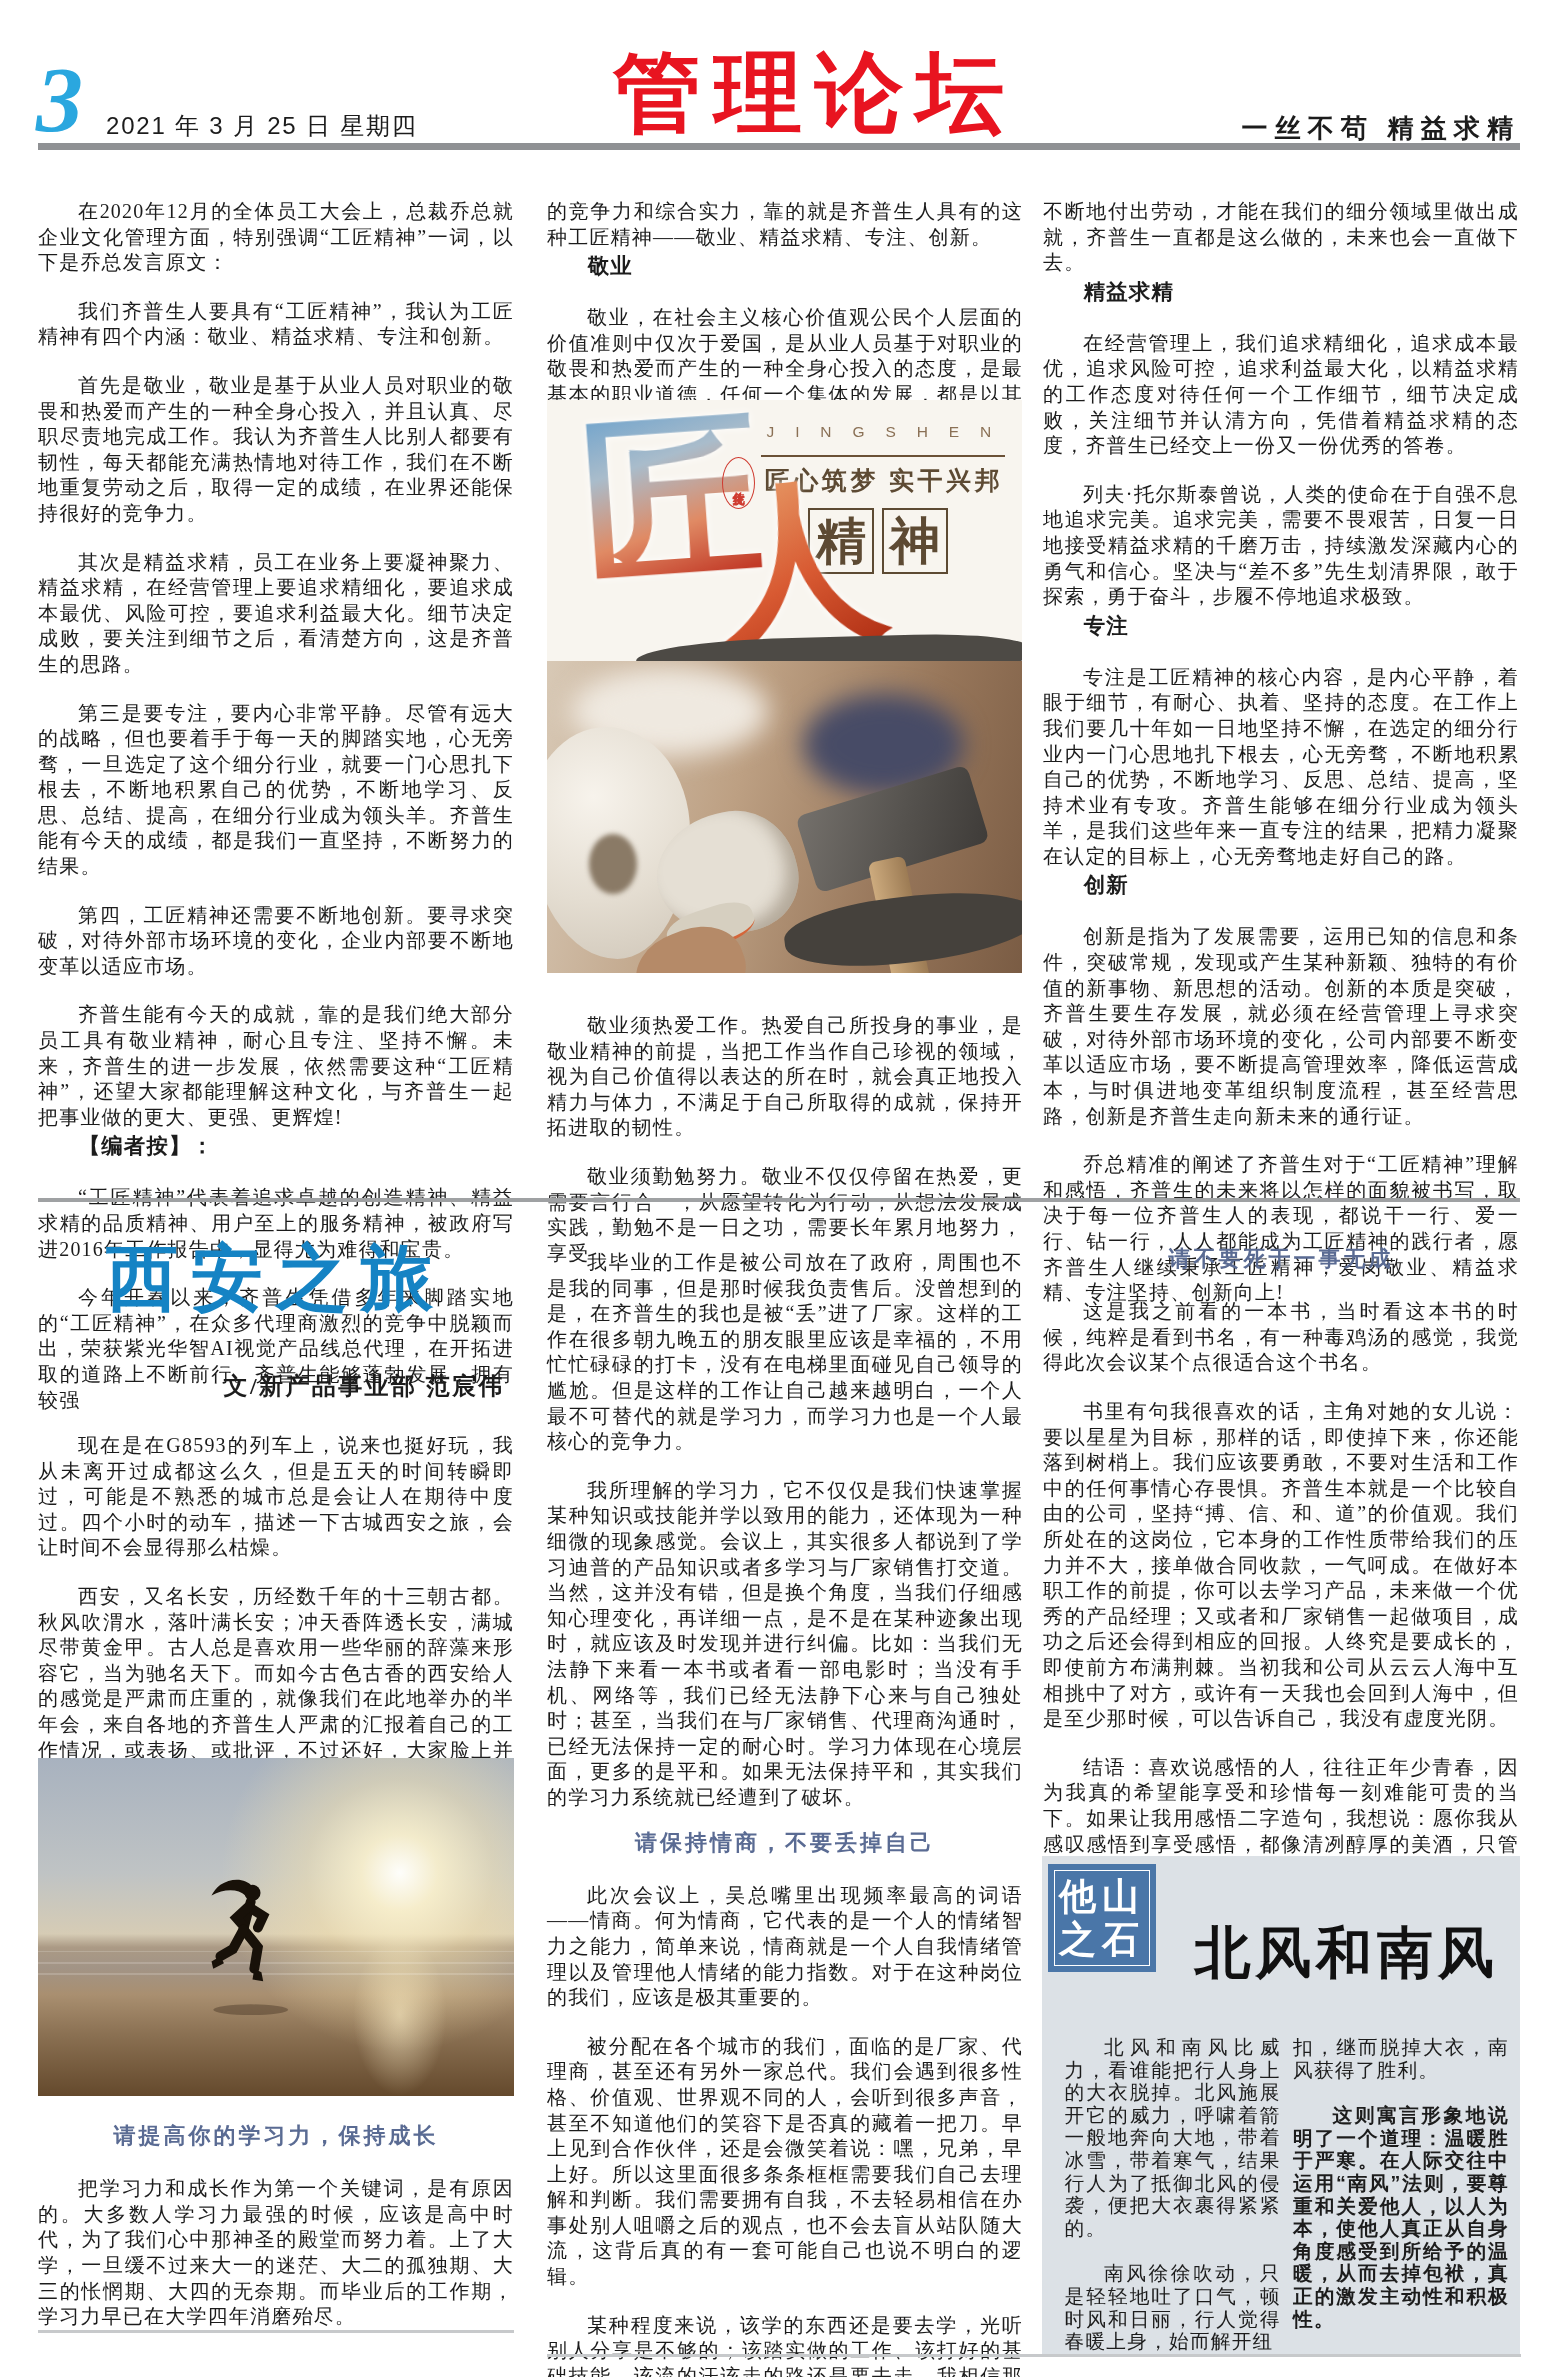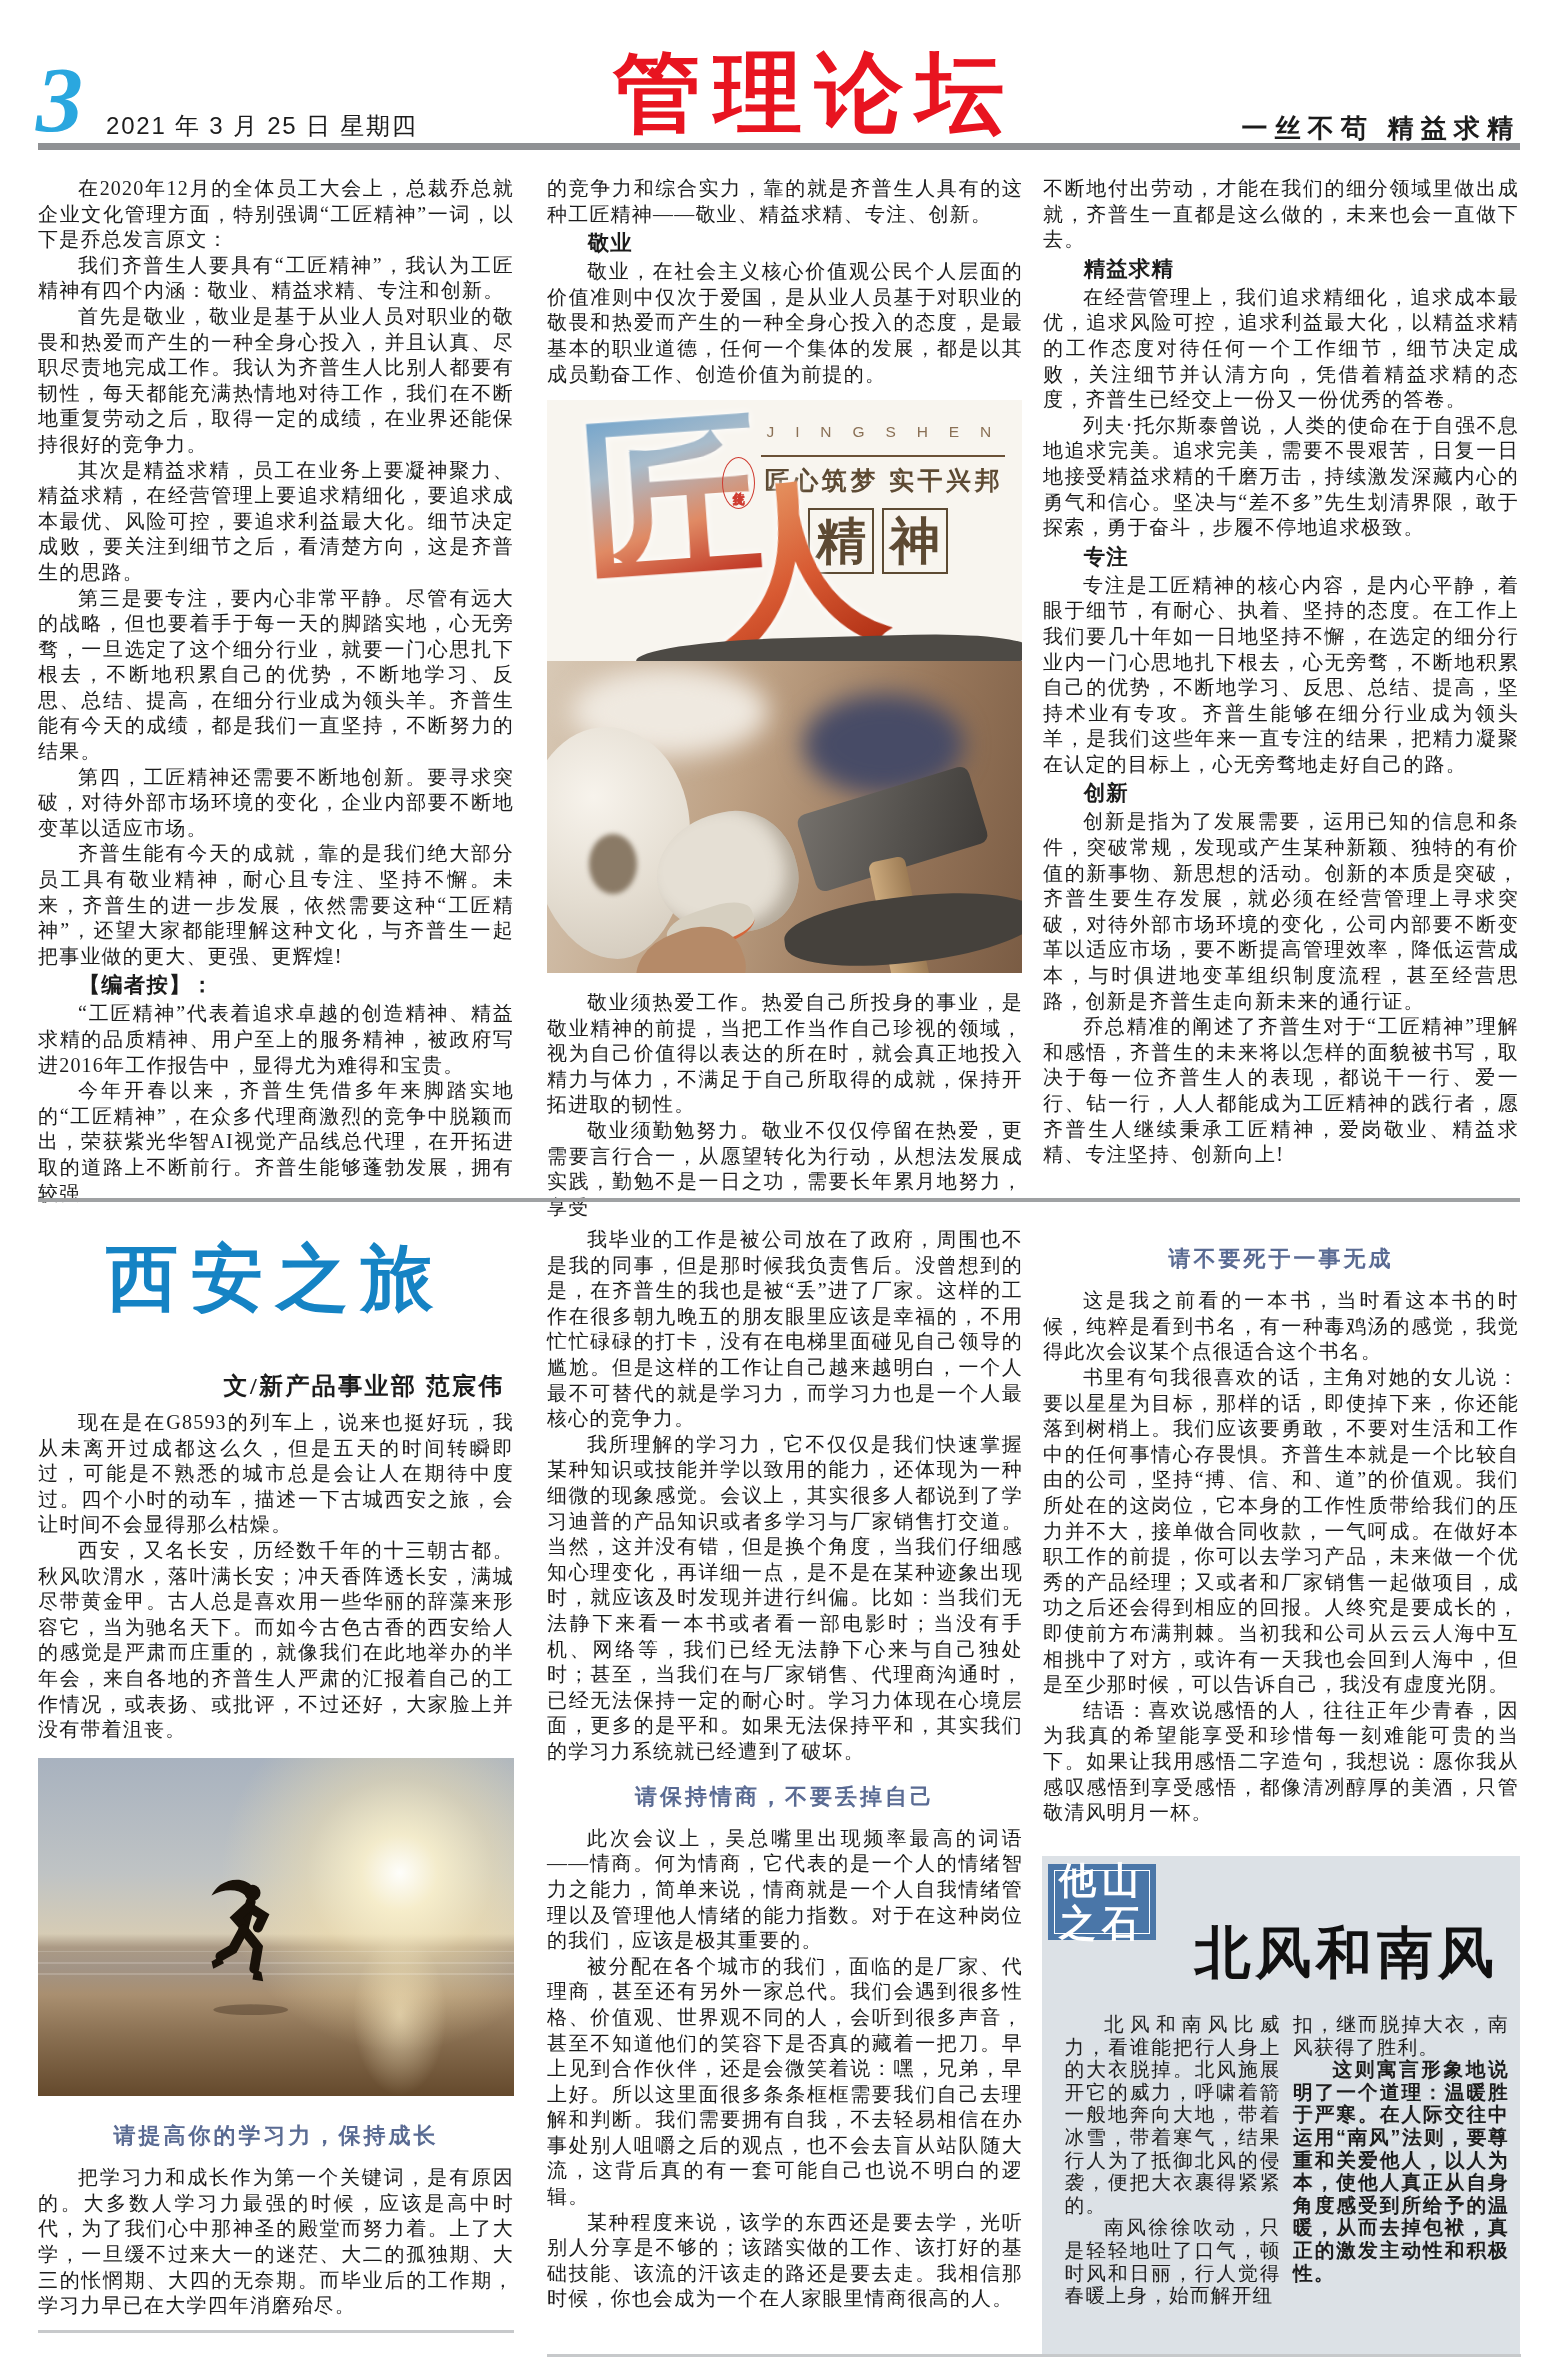--- a/index.html
+++ b/index.html
@@ -13,21 +13,21 @@
   .masthead{left:0;width:1558px;top:46px;text-align:center;font-size:88px;line-height:95px;
             font-weight:bold;color:#e81420;letter-spacing:13px;padding-left:36px;
             font-family:"Liberation Serif",serif;}
   .slogan{right:38px;top:111px;font-size:26px;font-weight:bold;letter-spacing:7.1px;}
   .rule-header{left:38px;top:143px;width:1482px;height:6.6px;background:#8f9194;}
   .rule-mid{left:38px;top:1198px;width:1482px;height:4.2px;background:#9fa1a3;}
   .rule-bot1{left:38px;top:2330px;width:476px;height:3px;background:#c7c9cb;}
   .rule-bot2{left:547px;top:2354px;width:974px;height:3px;background:#c7c9cb;}
   
   .col{position:absolute;width:476px;}
-  .par{font-size:20px;line-height:25.6px;letter-spacing:1.2px;text-align:justify;text-indent:2em;}
+  .par{font-size:20px;line-height:25.6px;letter-spacing:1.2px;text-align:justify;text-indent:2em;margin-top:23px;}
   .cont{text-indent:0;}
   .hd{font-family:"Liberation Sans","DejaVu Sans",sans-serif;font-weight:bold;font-size:21.4px;
       line-height:32px;text-indent:1.9em;letter-spacing:1.2px;text-align:left;}
   .sub{font-weight:bold;font-size:22px;color:#5a6b93;text-align:center;text-indent:0;
        line-height:35px;margin:14.3px 0 12px;letter-spacing:3px;}
   .bsans{font-family:"Liberation Sans","DejaVu Sans",sans-serif;font-weight:bold;}
   .top-col1{left:38px;top:176px;}
   .top-col2a{left:547px;top:176px;}
   .top-col2b{left:547px;top:990px;}
   .top-col3{left:1043px;top:176px;}
@@ -95,21 +95,21 @@
   .beach{left:38px;top:1758px;width:476px;height:338px;overflow:hidden;
          background:
            radial-gradient(circle at 76% 34%,rgba(255,255,252,.98) 0%,rgba(253,243,205,.85) 9%,rgba(250,230,175,.45) 22%,rgba(250,230,175,0) 42%),
            radial-gradient(ellipse 14% 34% at 76% 76%,rgba(255,242,205,.6),rgba(255,242,205,0) 70%),
            linear-gradient(180deg,#a8b2bf 0%,#bfc3c4 34%,#d6ccb5 52%,#ab9a85 56%,#a29486 62%,#a98f70 70%,#8a7052 82%,#64492c 100%);}
   .beach .foam{position:absolute;left:0;top:54%;width:100%;height:13%;opacity:.5;
          background:repeating-linear-gradient(180deg,rgba(255,255,255,0) 0 9.5px,rgba(255,255,255,.35) 9.5px 11.3px);}
   .beach svg{position:absolute;left:161px;top:113px;}
   
   .graybox{left:1042px;top:1856px;width:478px;height:498px;background:#dce1e6;}
-  .bluelabel{position:absolute;left:6px;top:8.3px;width:108px;height:76px;background:#4a76a8;}
+  .bluelabel{position:absolute;left:6px;top:8.3px;width:108px;height:108px;background:#4a76a8;}
   .bluelabel .inner{position:absolute;left:6px;top:6px;right:6px;bottom:6px;border:1.8px solid #ffffff;
                     display:flex;flex-direction:column;align-items:center;justify-content:center;
                     color:#ffffff;font-size:37px;line-height:43px;font-weight:bold;letter-spacing:6px;}
   .boxtitle{position:absolute;left:137px;right:6px;top:33px;text-align:center;font-size:56px;
             font-weight:bold;letter-spacing:4.8px;color:#111111;margin-top:27px;}
   .boxcol{position:absolute;top:157px;width:216px;}
   .boxcol .par{font-size:19.7px;line-height:22.6px;letter-spacing:1.2px;}
   .boxcol1{left:22.6px;}  .boxcol2{left:251px;}
 </style>
 </head>

